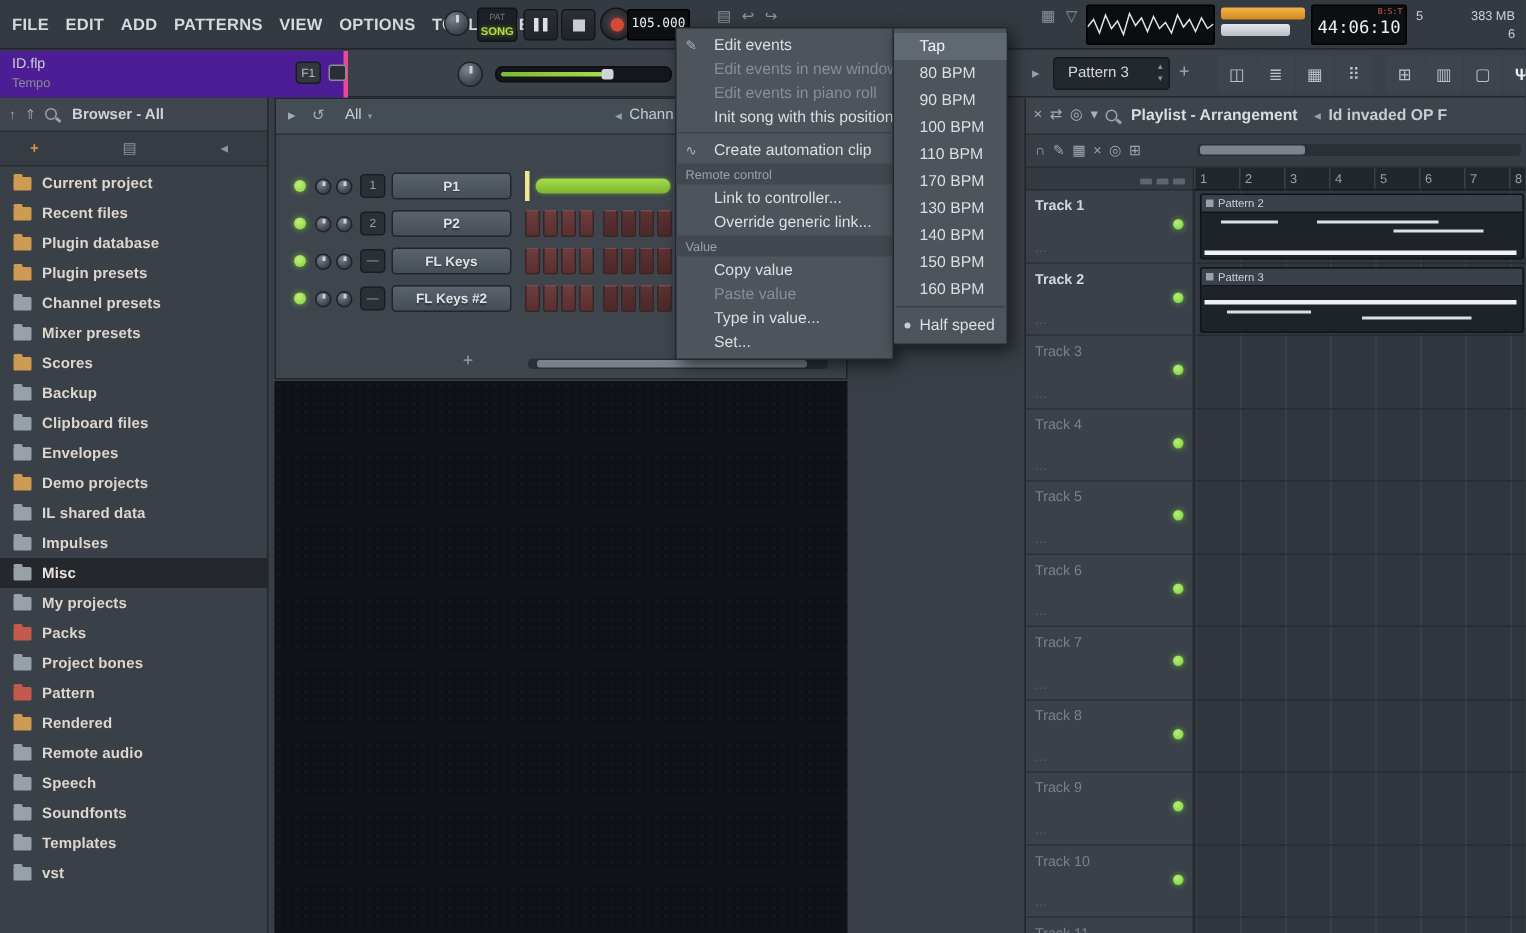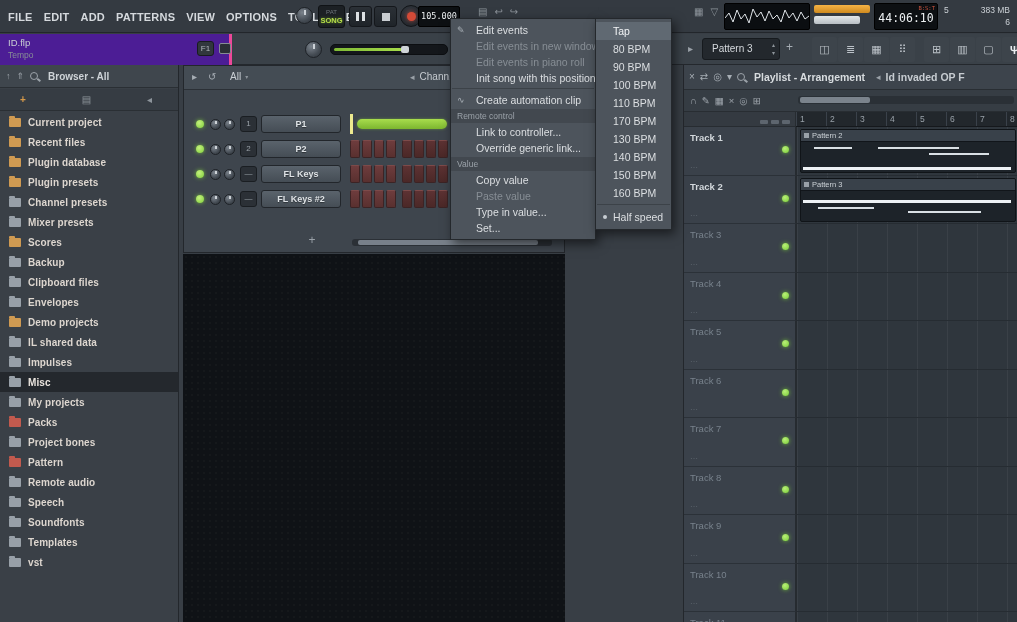--- a/index.html
+++ b/index.html
@@ -327,20 +327,24 @@
         </div>
         <div class="b-item">
           <span class="folder-ico" style="background: rgb(152, 160, 168);"></span>
           <span class="b-label">Project bones</span>
         </div>
         <div class="b-item">
           <span class="folder-ico" style="background: rgb(194, 90, 78);"></span>
           <span class="b-label">Pattern</span>
         </div>
         <div class="b-item">
+          <span class="folder-ico" style="background: rgb(207, 154, 82);"></span>
+          <span class="b-label">Rendered</span>
+        </div>
+        <div class="b-item">
           <span class="folder-ico" style="background: rgb(152, 160, 168);"></span>
           <span class="b-label">Remote audio</span>
         </div>
         <div class="b-item">
           <span class="folder-ico" style="background: rgb(152, 160, 168);"></span>
           <span class="b-label">Speech</span>
         </div>
         <div class="b-item">
           <span class="folder-ico" style="background: rgb(152, 160, 168);"></span>
           <span class="b-label">Soundfonts</span>

